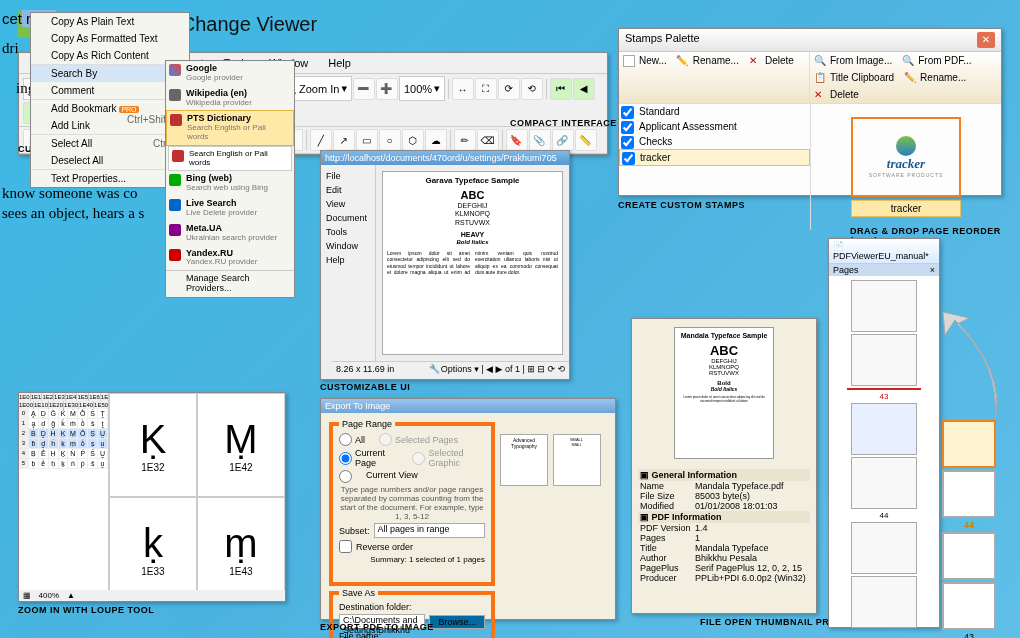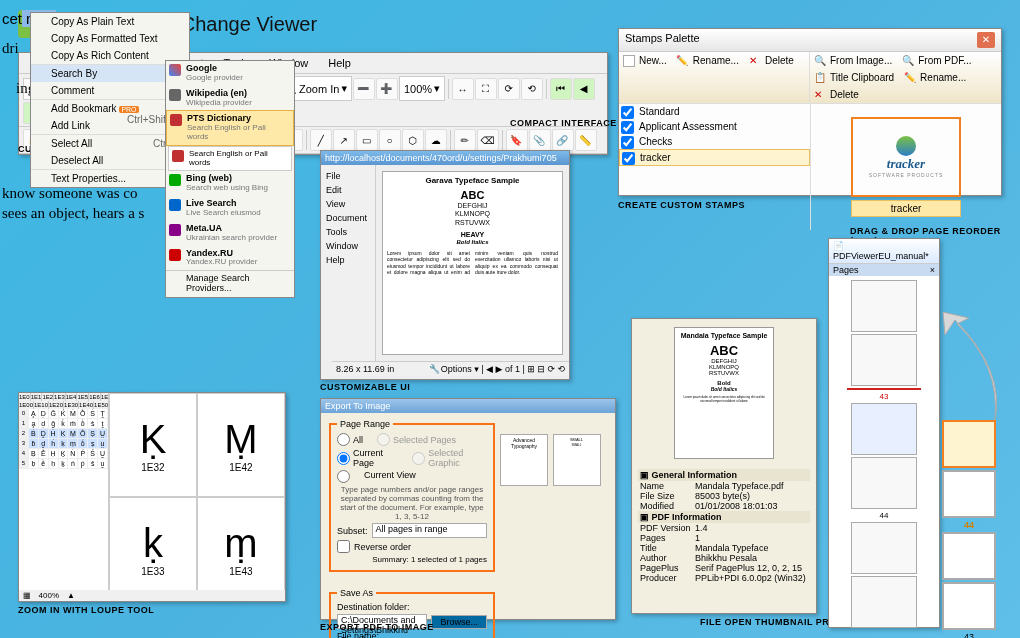--- a/index.html
+++ b/index.html
@@ -76,21 +76,21 @@
 .loupe-grid-row span { flex: 1; text-align: center; padding: 1px 0; font-size: 7px; border-right: 1px solid #eee; }
 .loupe-right { flex: 1; display: grid; grid-template-columns: 1fr 1fr; grid-template-rows: 1fr 1fr; }
 .loupe-cell { border: 1px solid #ccc; display: flex; flex-direction: column; align-items: center; justify-content: center; font-family: 'Times New Roman', serif; }
 .loupe-cell .ch { font-size: 40px; }
 .loupe-cell .cd { font-size: 10px; }
 .loupe-status { position: absolute; bottom: 0; left: 0; right: 0; background: #f0f0f0; font-size: 8px; padding: 1px 4px; display: flex; gap: 8px; }
 
 
 #export-panel { left: 320px; top: 398px; width: 296px; height: 222px; background: #f2efe0; }
 .export-body { padding: 6px 8px; font-size: 9px; }
-.fieldset { border: 2px solid #f97316; padding: 4px 6px 6px; margin-bottom: 16px; }
+.fieldset { border: 4px solid #f97316; padding: 4px 6px 18px; margin-bottom: 2px; }
 .fieldset legend { font-size: 9px; padding: 0 3px; }
 .radio-row { display: flex; gap: 14px; margin-bottom: 2px; }
 .radio-row label { display: flex; gap: 3px; align-items: center; }
 .small-note { font-size: 8px; color: #555; text-align: center; margin: 2px 0; }
 .inline-row { display: flex; align-items: center; gap: 4px; margin: 2px 0; }
 .text-input { border: 1px solid #aaa; background: #fff; height: 15px; padding: 0 3px; font-size: 9px; flex: 1; }
 .btn { border: 1px solid #aaa; background: #0369a1; padding: 1px 8px; font-size: 9px; }
 .export-right { position: absolute; right: 6px; top: 20px; width: 110px; }
 .export-thumb { width: 48px; height: 52px; border: 1px solid #aaa; background: #fff; display: inline-block; margin: 1px; font-size: 4px; padding: 2px; overflow: hidden; }
 
@@ -217,21 +217,21 @@
   </div>
   <div class="provider-menu">
     <div class="prov-item"><span class="prov-ico" style="background:linear-gradient(45deg,#4285f4,#ea4335)"></span><b>Google</b><span class="sub">Google provider</span></div>
     <div class="prov-item"><span class="prov-ico" style="background:#666"></span><b>Wikipedia (en)</b><span class="sub">Wikipedia provider</span></div>
     <div class="prov-item hl"><span class="prov-ico" style="background:#c03030"></span><b>PTS Dictionary</b><span class="sub">Search English or Pali words</span></div>
     <div class="prov-item" style="background:#fff;border:1px solid #ccc;margin:0 2px">
         <span class="prov-ico" style="background:#c03030"></span>
         <span class="sub" style="color:#000">Search English or Pali words</span>
       </div>
     <div class="prov-item"><span class="prov-ico" style="background:#0a0"></span><b>Bing (web)</b><span class="sub">Search web using Bing</span></div>
-    <div class="prov-item"><span class="prov-ico" style="background:#06c"></span><b>Live Search</b><span class="sub">Live Search eiusmod</span></div>
+    <div class="prov-item"><span class="prov-ico" style="background:#06c"></span><b>Live Search</b><span class="sub">Live Delete provider</span></div>
     <div class="prov-item"><span class="prov-ico" style="background:#808"></span><b>Meta.UA</b><span class="sub">Ukrainian search provider</span></div>
     <div class="prov-item" style="border-bottom:1px solid #ccc"><span class="prov-ico" style="background:#c00"></span><b>Yandex.RU</b><span class="sub">Yandex.RU provider</span></div>
     <div class="prov-item"><span>Manage Search Providers...</span></div>
   </div>
 </div>
 
 <div id="cust-panel" class="panel">
   <div class="cust-title"><span>http://localhost/documents/470ord/u/settings/Prakhumi705</span></div>
   <div class="cust-body">
     <div class="cust-side">

